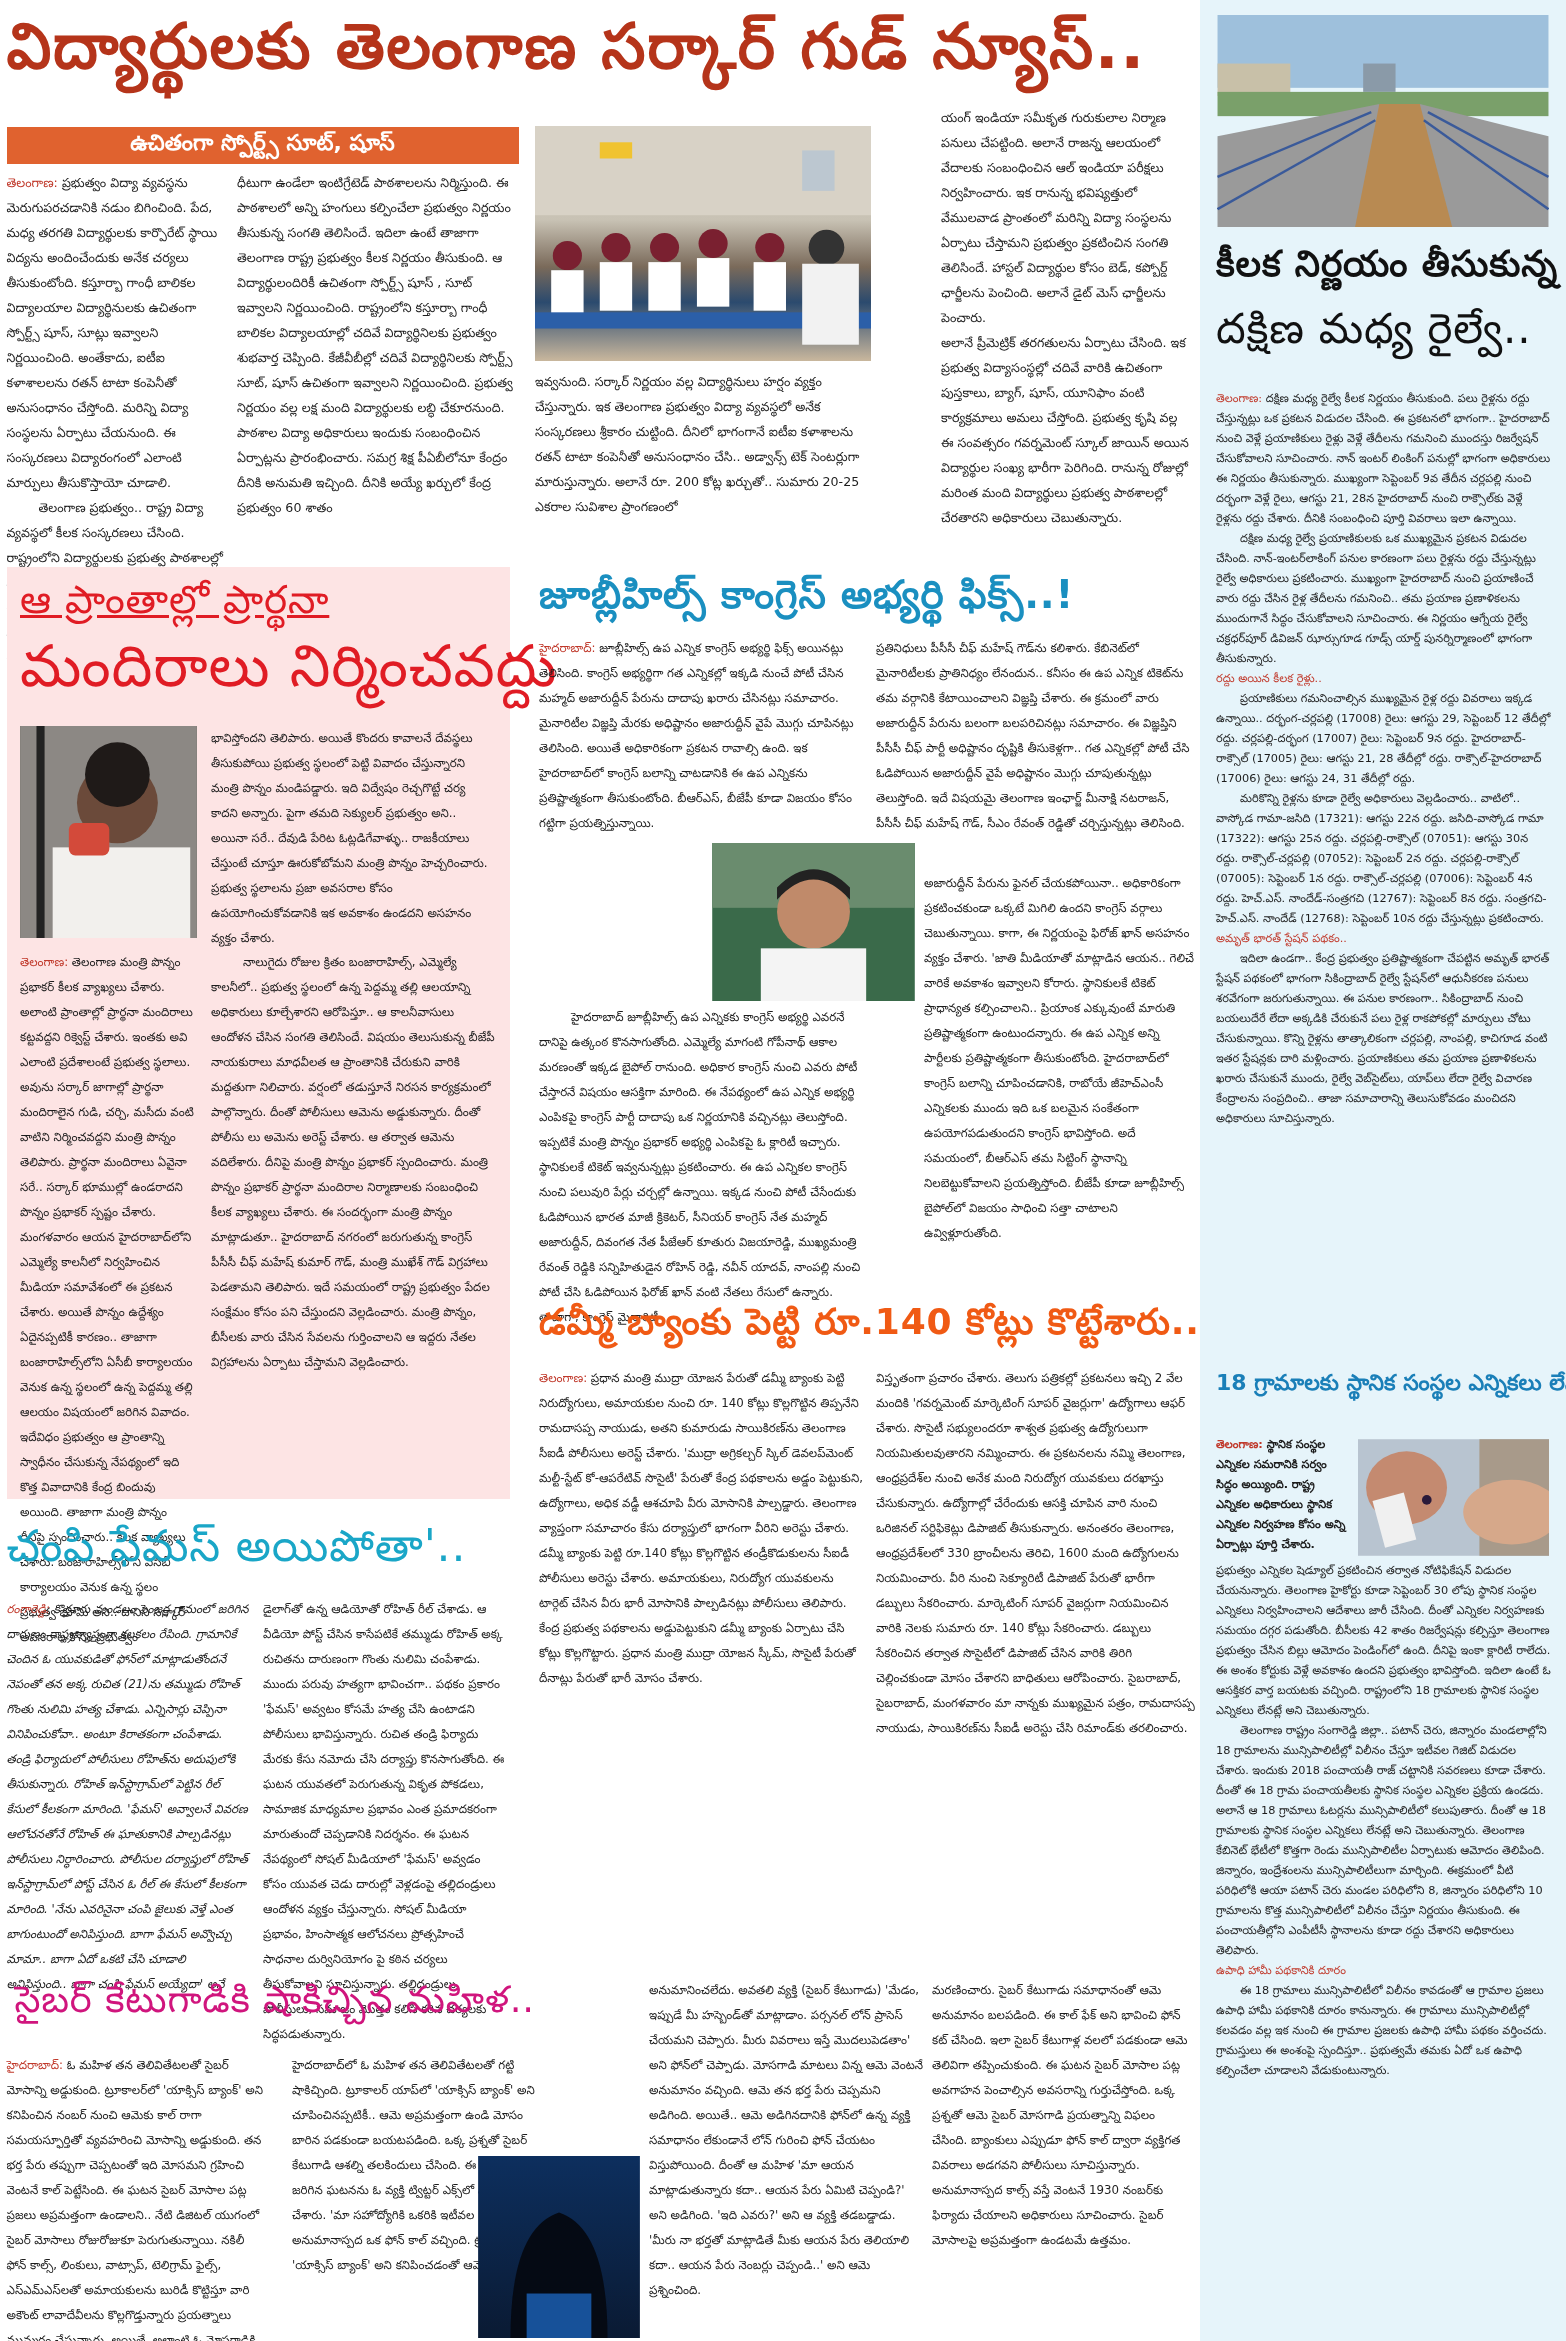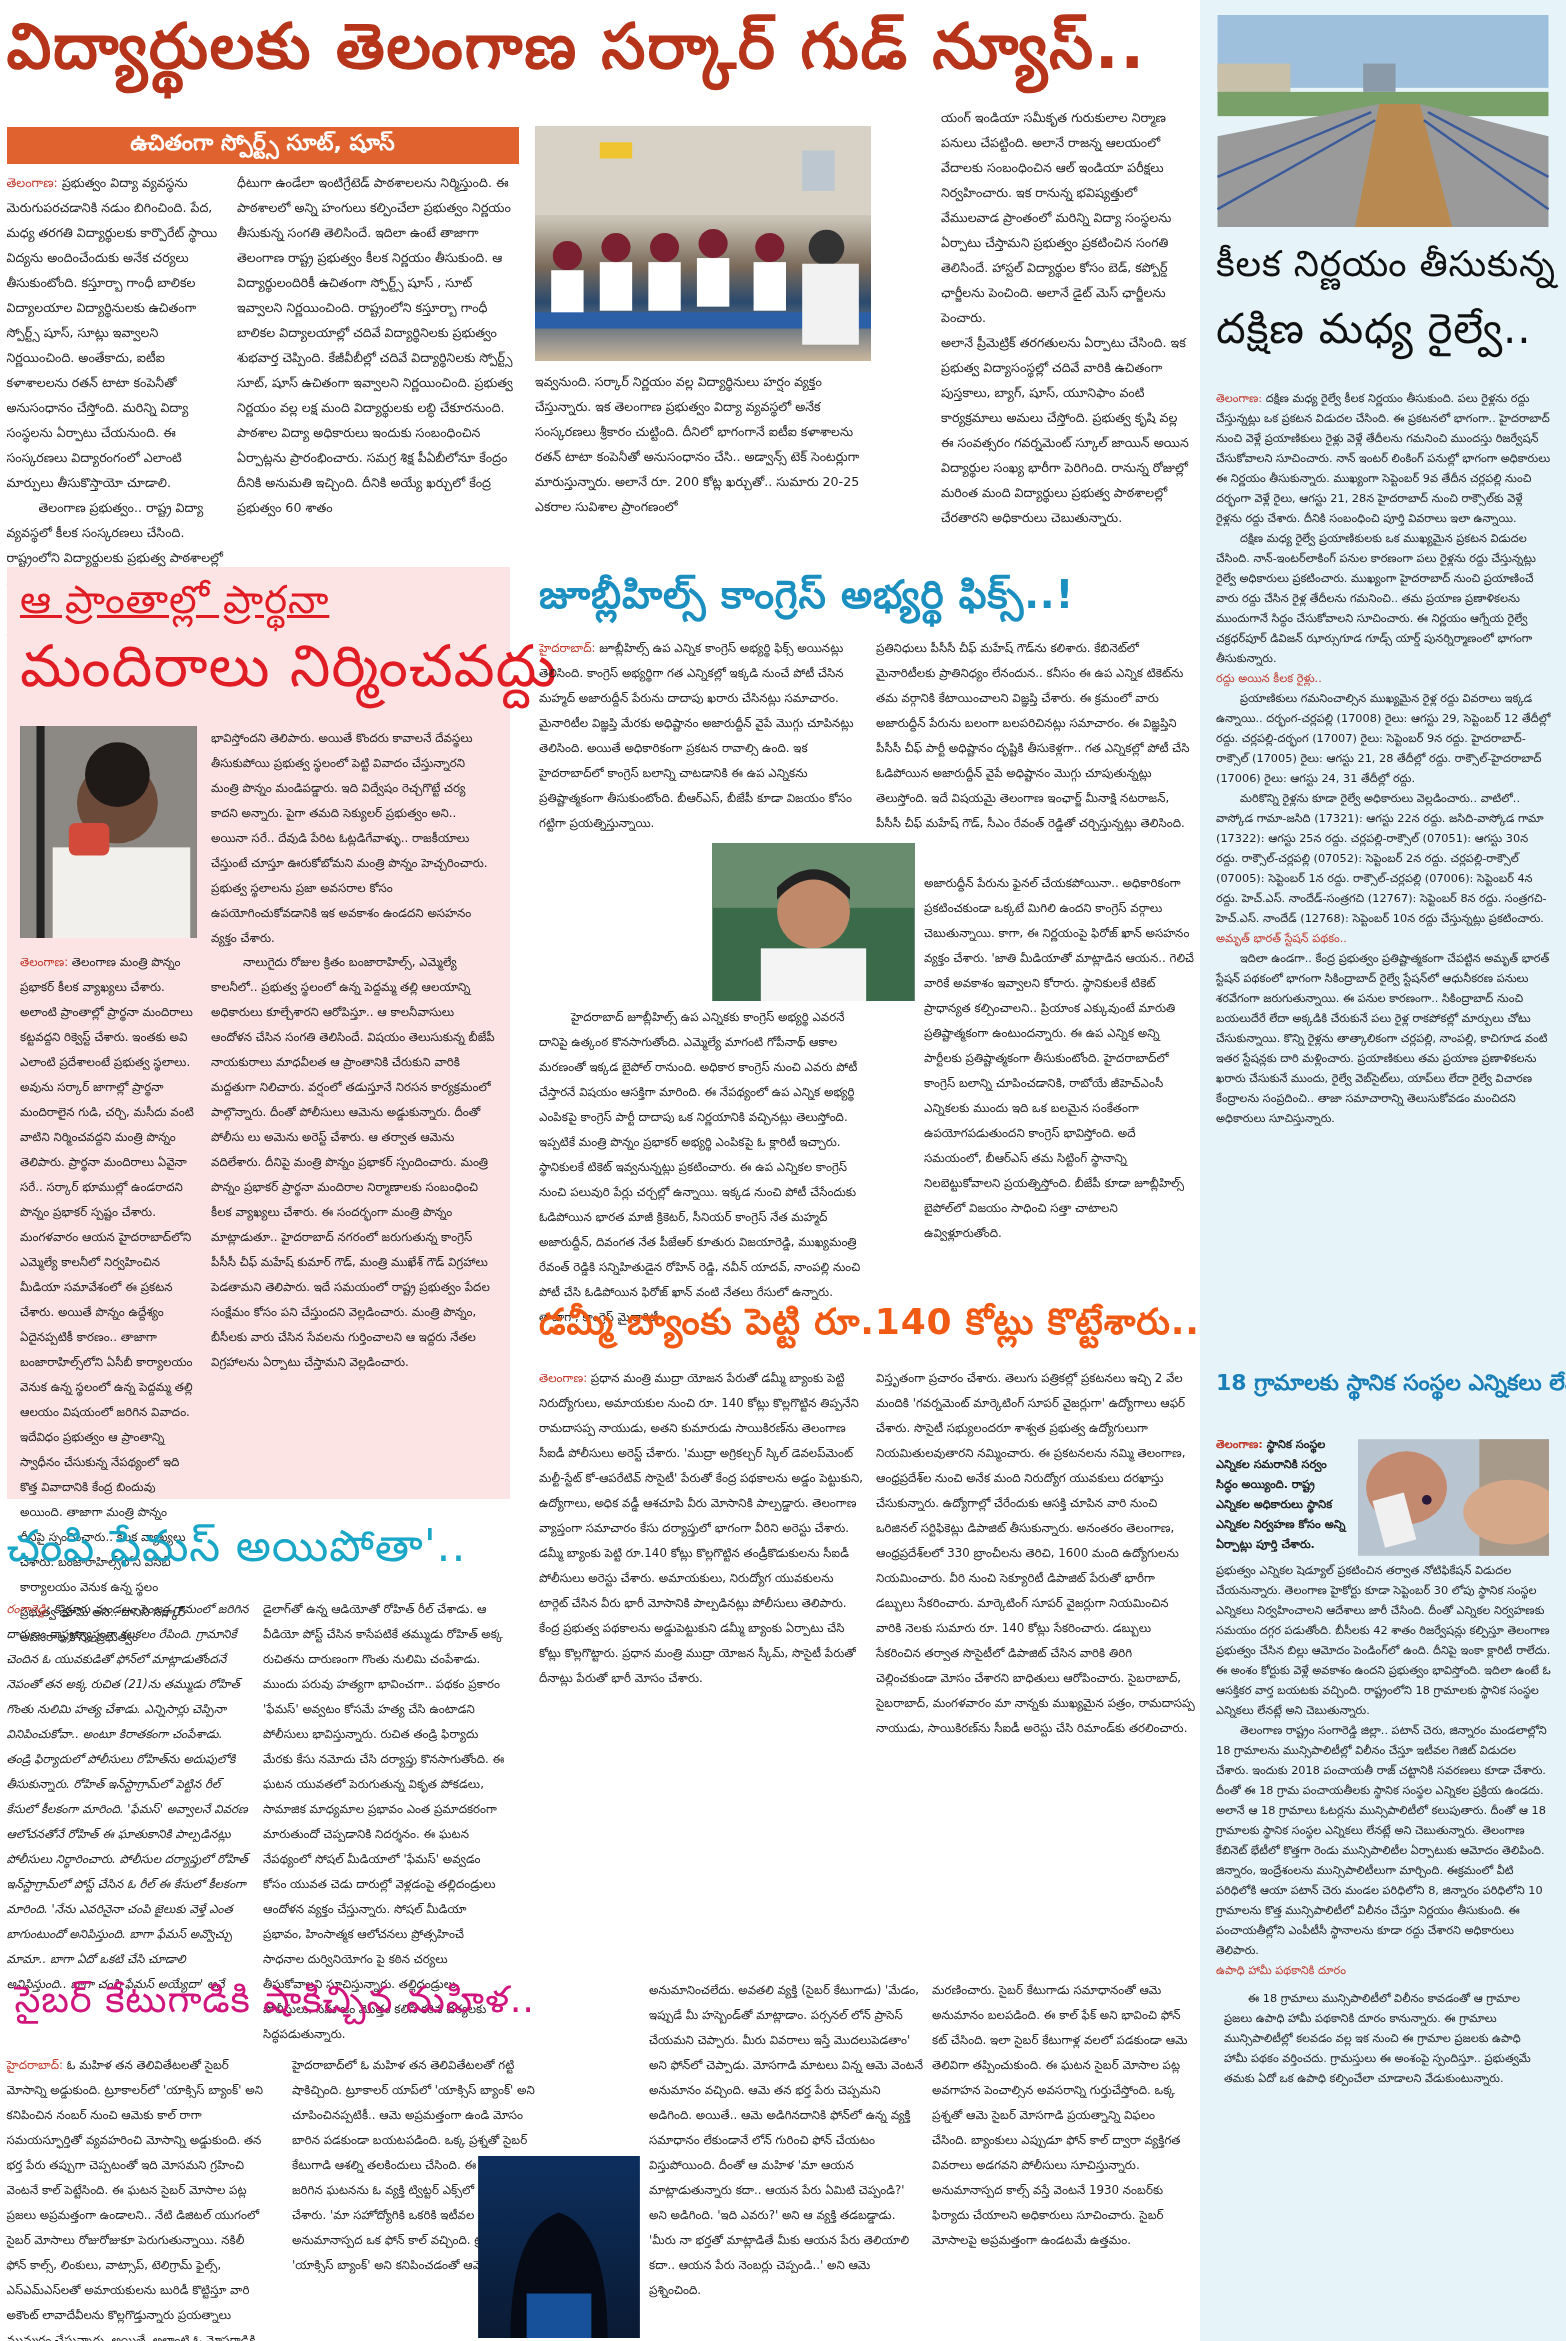--- a/index.html
+++ b/index.html
@@ -156,21 +156,21 @@
     <polygon points="200,110 250,110 290,262 170,262" fill="#b88a52"></polygon>
     <g stroke="#3a5a9a" stroke-width="3">
       <line x1="0" y1="200" x2="190" y2="120"></line>
         <line x1="409" y1="200" x2="260" y2="120"></line>
       <line x1="0" y1="240" x2="195" y2="130"></line>
         <line x1="409" y1="240" x2="255" y2="130"></line>
     </g>
   </svg>
 </div>
 
-<div class="abs headline" style="left:1216px; top:243px; font-size:36px; color:#111; font-weight:normal;">కీలక నిర్ణయం తీసుకున్న</div>
+<div class="abs headline" style="left:1216px; top:243px; font-size:36px; color:#111; font-weight:bold;">కీలక నిర్ణయం తీసుకున్న</div>
 <div class="abs headline" style="left:1216px; top:304px; font-size:42px; color:#111; font-weight:normal;">దక్షిణ మధ్య రైల్వే..</div>
 
 <div class="abs body-text" style="left:1216px; top:389px; width:336px; font-size:11.3px; line-height:20px;">
   <span class="dateline">తెలంగాణ:</span>
   <span>దక్షిణ మధ్య రైల్వే కీలక నిర్ణయం తీసుకుంది. పలు రైళ్లను రద్దు చేస్తున్నట్లు ఒక ప్రకటన విడుదల చేసింది. ఈ ప్రకటనలో భాగంగా.. హైదరాబాద్ నుంచి వెళ్లే ప్రయాణికులు రైళ్లు వెళ్లే తేదీలను గమనించి ముందస్తు రిజర్వేషన్ చేసుకోవాలని సూచించారు. నాన్ ఇంటర్ లింకింగ్ పనుల్లో భాగంగా అధికారులు ఈ నిర్ణయం తీసుకున్నారు. ముఖ్యంగా సెప్టెంబర్ 9వ తేదీన చర్లపల్లి నుంచి దర్భంగా వెళ్లే రైలు, ఆగస్టు 21, 28న హైదరాబాద్ నుంచి రాక్సౌల్‌కు వెళ్లే రైళ్లను రద్దు చేశారు. దీనికి సంబంధించి పూర్తి వివరాలు ఇలా ఉన్నాయి.</span>
   <p style="margin:0; text-indent:24px;">దక్షిణ మధ్య రైల్వే ప్రయాణికులకు ఒక ముఖ్యమైన ప్రకటన విడుదల చేసింది. నాన్-ఇంటర్‌లాకింగ్ పనుల కారణంగా పలు రైళ్లను రద్దు చేస్తున్నట్లు రైల్వే అధికారులు ప్రకటించారు. ముఖ్యంగా హైదరాబాద్ నుంచి ప్రయాణించే వారు రద్దు చేసిన రైళ్ల తేదీలను గమనించి.. తమ ప్రయాణ ప్రణాళికలను ముందుగానే సిద్ధం చేసుకోవాలని సూచించారు. ఈ నిర్ణయం ఆగ్నేయ రైల్వే చక్రధర్‌పూర్ డివిజన్ ఝార్సుగూడ గూడ్స్ యార్డ్ పునర్నిర్మాణంలో భాగంగా తీసుకున్నారు.</p>
   <div class="subhead" style="font-size:11.3px;">రద్దు అయిన కీలక రైళ్లు..</div>
   <p style="margin:0; text-indent:24px;">ప్రయాణికులు గమనించాల్సిన ముఖ్యమైన రైళ్ల రద్దు వివరాలు ఇక్కడ ఉన్నాయి.. దర్భంగ-చర్లపల్లి (17008) రైలు: ఆగస్టు 29, సెప్టెంబర్ 12 తేదీల్లో రద్దు. చర్లపల్లి-దర్భంగ (17007) రైలు: సెప్టెంబర్ 9న రద్దు. హైదరాబాద్-రాక్సౌల్ (17005) రైలు: ఆగస్టు 21, 28 తేదీల్లో రద్దు. రాక్సౌల్-హైదరాబాద్ (17006) రైలు: ఆగస్టు 24, 31 తేదీల్లో రద్దు.</p>
   <p style="margin:0; text-indent:24px;">మరికొన్ని రైళ్లను కూడా రైల్వే అధికారులు వెల్లడించారు.. వాటిలో.. వాస్కోడ గామా-జసిది (17321): ఆగస్టు 22న రద్దు. జసిది-వాస్కోడ గామా (17322): ఆగస్టు 25న రద్దు. చర్లపల్లి-రాక్సౌల్ (07051): ఆగస్టు 30న రద్దు. రాక్సౌల్-చర్లపల్లి (07052): సెప్టెంబర్ 2న రద్దు. చర్లపల్లి-రాక్సౌల్ (07005): సెప్టెంబర్ 1న రద్దు. రాక్సౌల్-చర్లపల్లి (07006): సెప్టెంబర్ 4న రద్దు. హెచ్.ఎస్. నాందేడ్-సంత్రగచి (12767): సెప్టెంబర్ 8న రద్దు. సంత్రగచి-హెచ్.ఎస్. నాందేడ్ (12768): సెప్టెంబర్ 10న రద్దు చేస్తున్నట్లు ప్రకటించారు.</p>
   <div class="subhead" style="font-size:11.3px;">అమృత్ భారత్ స్టేషన్ పథకం..</div>
@@ -191,15 +191,15 @@
     <ellipse cx="60" cy="60" rx="50" ry="45" fill="#c48a70"></ellipse>
     <rect x="25" y="70" width="40" height="60" fill="#f0f0f0" transform="rotate(-15 45 100)"></rect>
     <circle cx="85" cy="75" r="6" fill="#2a1a3a"></circle>
   </svg>
 </div>
 
 <div class="abs body-text" style="left:1216px; top:1561px; width:336px; font-size:11.3px; line-height:20px;">
   <p style="margin:0;">ప్రభుత్వం ఎన్నికల షెడ్యూల్ ప్రకటించిన తర్వాత నోటిఫికేషన్ విడుదల చేయనున్నారు. తెలంగాణ హైకోర్టు కూడా సెప్టెంబర్ 30 లోపు స్థానిక సంస్థల ఎన్నికలు నిర్వహించాలని ఆదేశాలు జారీ చేసింది. దీంతో ఎన్నికల నిర్వహణకు సమయం దగ్గర పడుతోంది. బీసీలకు 42 శాతం రిజర్వేషన్లు కల్పిస్తూ తెలంగాణ ప్రభుత్వం చేసిన బిల్లు ఆమోదం పెండింగ్‌లో ఉంది. దీనిపై ఇంకా క్లారిటీ రాలేదు. ఈ అంశం కోర్టుకు వెళ్లే అవకాశం ఉందని ప్రభుత్వం భావిస్తోంది. ఇదిలా ఉంటే ఓ ఆసక్తికర వార్త బయటకు వచ్చింది. రాష్ట్రంలోని 18 గ్రామాలకు స్థానిక సంస్థల ఎన్నికలు లేనట్లే అని చెబుతున్నారు.</p>
   <p style="margin:0; text-indent:24px;">తెలంగాణ రాష్ట్రం సంగారెడ్డి జిల్లా.. పటాన్ చెరు, జిన్నారం మండలాల్లోని 18 గ్రామాలను మున్సిపాలిటీల్లో విలీనం చేస్తూ ఇటీవల గెజిట్ విడుదల చేశారు. ఇందుకు 2018 పంచాయతీ రాజ్ చట్టానికి సవరణలు కూడా చేశారు. దీంతో ఈ 18 గ్రామ పంచాయతీలకు స్థానిక సంస్థల ఎన్నికల ప్రక్రియ ఉండదు. అలానే ఆ 18 గ్రామాలు ఓటర్లను మున్సిపాలిటీలో కలుపుతారు. దీంతో ఆ 18 గ్రామాలకు స్థానిక సంస్థల ఎన్నికలు లేనట్లే అని చెబుతున్నారు. తెలంగాణ కేబినెట్ భేటీలో కొత్తగా రెండు మున్సిపాలిటీల ఏర్పాటుకు ఆమోదం తెలిపింది. జిన్నారం, ఇంద్రేశంలను మున్సిపాలిటీలుగా మార్చింది. ఈక్రమంలో వీటి పరిధిలోకి ఆయా పటాన్ చెరు మండల పరిధిలోని 8, జిన్నారం పరిధిలోని 10 గ్రామాలను కొత్త మున్సిపాలిటీలో విలీనం చేస్తూ నిర్ణయం తీసుకుంది. ఈ పంచాయతీల్లోని ఎంపీటీసీ స్థానాలను కూడా రద్దు చేశారని అధికారులు తెలిపారు.</p>
   <div class="subhead" style="font-size:11.3px;">ఉపాధి హామీ పథకానికి దూరం</div>
-  <p style="margin:8px; text-indent:24px;">ఈ 18 గ్రామాలు మున్సిపాలిటీలో విలీనం కావడంతో ఆ గ్రామాల ప్రజలు ఉపాధి హామీ పథకానికి దూరం కానున్నారు. ఈ గ్రామాలు మున్సిపాలిటీల్లో కలవడం వల్ల ఇక నుంచి ఈ గ్రామాల ప్రజలకు ఉపాధి హామీ పథకం వర్తించదు. గ్రామస్తులు ఈ అంశంపై స్పందిస్తూ.. ప్రభుత్వమే తమకు ఏదో ఒక ఉపాధి కల్పించేలా చూడాలని వేడుకుంటున్నారు.</p>
+  <p style="margin:0; text-indent:24px;">ఈ 18 గ్రామాలు మున్సిపాలిటీలో విలీనం కావడంతో ఆ గ్రామాల ప్రజలు ఉపాధి హామీ పథకానికి దూరం కానున్నారు. ఈ గ్రామాలు మున్సిపాలిటీల్లో కలవడం వల్ల ఇక నుంచి ఈ గ్రామాల ప్రజలకు ఉపాధి హామీ పథకం వర్తించదు. గ్రామస్తులు ఈ అంశంపై స్పందిస్తూ.. ప్రభుత్వమే తమకు ఏదో ఒక ఉపాధి కల్పించేలా చూడాలని వేడుకుంటున్నారు.</p>
 </div>
 
 
 </body></html>

